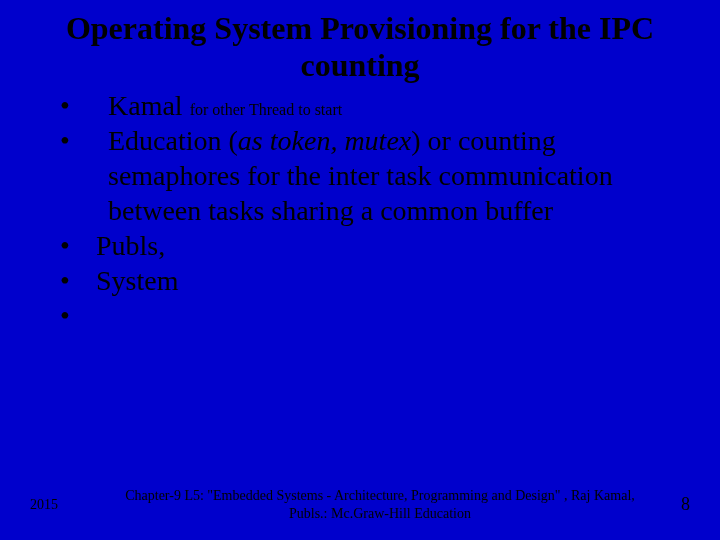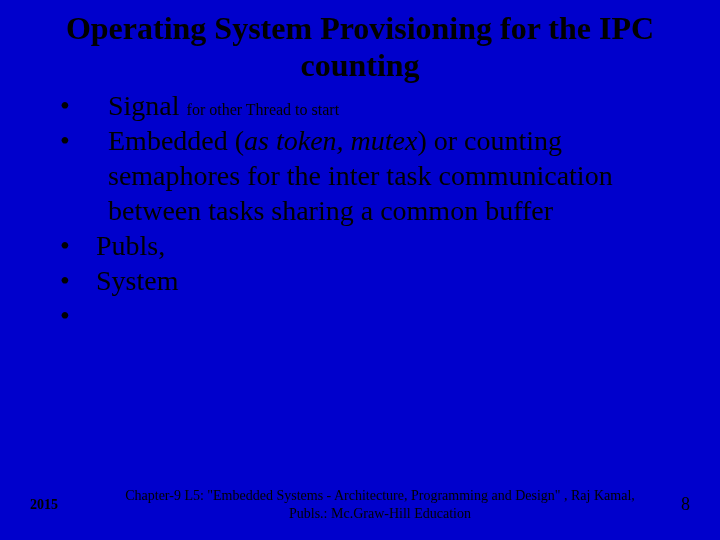--- a/index.html
+++ b/index.html
@@ -46,44 +46,44 @@
   .footer {
     position: absolute;
     bottom: 18px;
     left: 0;
     width: 720px;
     display: flex;
     align-items: center;
     padding: 0 30px;
     font-size: 14px;
   }
-  .year { flex: 0 0 80px; font-weight: bold; }
+  .year { flex: 0 0 80px; }
   .cite { flex: 1; text-align: center; line-height: 1.25; }
   .pageno { flex: 0 0 40px; text-align: right; font-size: 18px; }
 </style>
 </head>
 <body>
 
 <div class="slide">
 
   <div class="title">Operating System Provisioning for the IPC counting</div>
 
   <div class="bullets">
 
     <div class="row">
       <div class="dot">•</div>
       <div class="txt pad">
-        <span>Signal </span><span class="small">for other Thread to start</span>
+        <span>Kamal </span><span class="small">for other Thread to start</span>
       </div>
     </div>
 
     <div class="row">
       <div class="dot">•</div>
       <div class="txt pad">
-        <span>Embedded (</span><span class="ital">as token, mutex</span><span>) or counting semaphores for the inter task communication between tasks sharing a common buffer</span>
+        <span>Education (</span><span class="ital">as token, mutex</span><span>) or counting semaphores for the inter task communication between tasks sharing a common buffer</span>
       </div>
     </div>
 
     <div class="row">
       <div class="dot">•</div>
       <div class="txt">Publs,</div>
     </div>
 
     <div class="row">
       <div class="dot">•</div>

